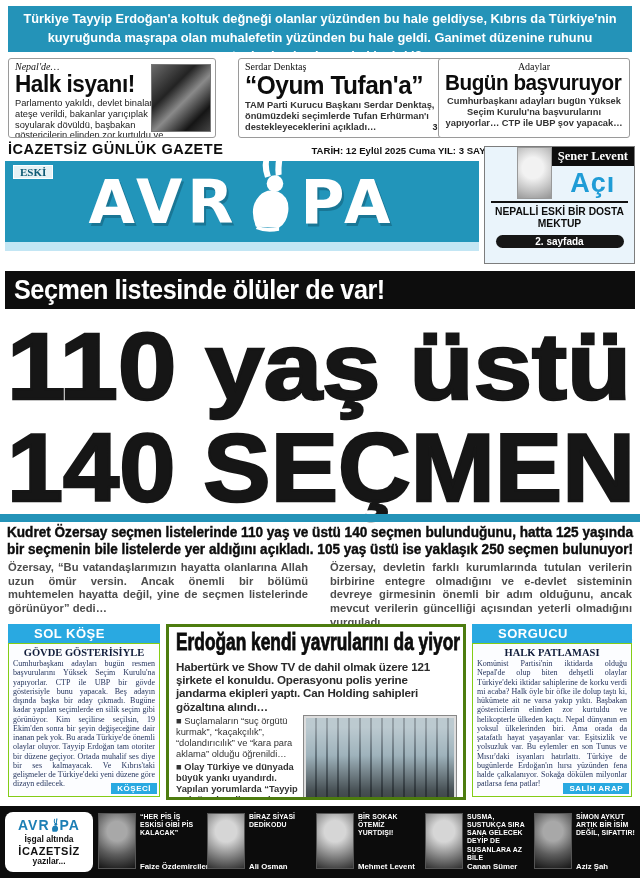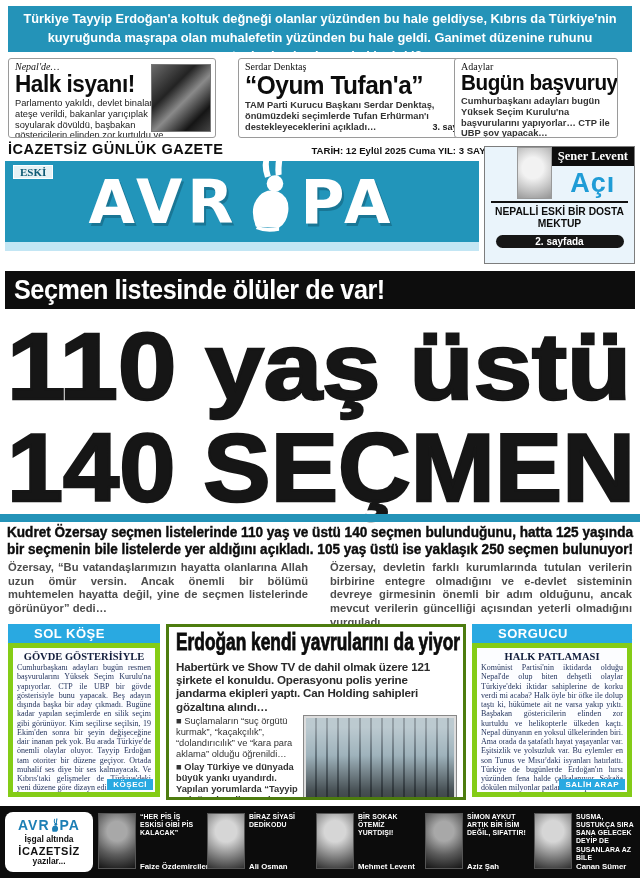--- a/index.html
+++ b/index.html
@@ -68,21 +68,21 @@
   .deck-svg text { font-family:"Liberation Sans", sans-serif; font-weight:bold; fill:#0d0d0d;
     stroke:#0d0d0d; stroke-width:0.4; }
   .lead-col { position:absolute; top:561px; font-weight:bold; font-size:11.2px; color:#4d4d4d;
     line-height:1.22; text-align:justify; }
   .lead-page-ref { text-align:right; font-weight:normal; font-size:10.5px; color:#333; margin-top:1px; }
 
   
   .side-col { position:absolute; top:624px; }
   .col-header { background:#29a9e1; color:#fff; font-weight:bold; font-size:13px; letter-spacing:0.5px;
     padding:2px 26px; }
-  .col-box { position:relative; border:5px solid #84cc16; background:#fcfdff; height:154px;
+  .col-box { position:relative; border:1px solid #84cc16; background:#fcfdff; height:154px;
     padding:3px 4px; overflow:hidden; }
   .col-article-title { font-family:"Liberation Serif", serif; font-weight:bold; font-size:10.5px;
     color:#101c3a; text-align:center; margin-bottom:1px; }
   .col-body { font-family:"Liberation Serif", serif; font-size:8px; line-height:1.16; color:#25355e;
     text-align:justify; }
   .byline-badge { position:absolute; right:2px; bottom:2px; background:#29a9e1; color:#fff;
     font-weight:bold; font-size:8px; letter-spacing:0.5px; padding:1px 6px; }
 
   
   .erdogan-card { position:absolute; left:166px; top:624px; width:300px; height:176px;
@@ -139,21 +139,21 @@
 
   <div class="story-card" style="left:238px; width:245px;">
     <div class="story-kicker">Serdar Denktaş</div>
     <div class="story-headline" style="font-size:26px;">“Oyum Tufan'a”</div>
     <div class="story-body bold">
       <span>TAM Parti Kurucu Başkanı Serdar Denktaş, önümüzdeki seçimlerde Tufan Erhürman'ı destekleyeceklerini açıkladı…</span>
       <span class="page-ref-inline" style="float:right;">3. sayfada</span>
     </div>
   </div>
 
-  <div class="story-card" style="left:454px; width:164px;">
+  <div class="story-card" style="left:438px; width:192px;text-align:center;">
     <div class="story-kicker">Adaylar</div>
     <div class="story-headline" style="font-size:22px;">Bugün başvuruyor</div>
     <div class="story-body bold">
       <span>Cumhurbaşkanı adayları bugün Yüksek Seçim Kurulu'na başvurularını yapıyorlar… CTP ile UBP şov yapacak…</span>
     </div>
   </div>
 
   <div class="mast-meta">
     <span class="tagline">İCAZETSİZ GÜNLÜK GAZETE</span>
     <span class="dateline">TARİH: 12 Eylül 2025 Cuma YIL: 3  SAYI: 1077 FİYATI: 40 TL (KDV dahil)</span>
@@ -279,29 +279,29 @@
 
     <div class="columnist-cell">
       <div class="columnist-photo"></div>
       <div class="columnist-text">
         <div class="columnist-title">BİR SOKAK ÖTEMİZ YURTDIŞI!</div>
         <div class="columnist-name">Mehmet Levent</div>
       </div>
     </div>
 
     <div class="columnist-cell">
+      <div class="columnist-photo"></div>
+      <div class="columnist-text">
+        <div class="columnist-title">SUSMA, SUSTUKÇA SIRA SANA GELECEK DEYİP DE SUSANLARA AZ BİLE</div>
+        <div class="columnist-name">Canan Sümer</div>
+      </div>
+    </div>
+
+    <div class="columnist-cell">
       <div class="columnist-photo dark"></div>
       <div class="columnist-text">
         <div class="columnist-title">SİMON AYKUT ARTIK BİR İSİM DEĞİL, SIFATTIR!</div>
         <div class="columnist-name">Aziz Şah</div>
       </div>
     </div>
-
-    <div class="columnist-cell">
-      <div class="columnist-photo"></div>
-      <div class="columnist-text">
-        <div class="columnist-title">SUSMA, SUSTUKÇA SIRA SANA GELECEK DEYİP DE SUSANLARA AZ BİLE</div>
-        <div class="columnist-name">Canan Sümer</div>
-      </div>
-    </div>
   </div>
 
 </div>
 
 </body></html>

